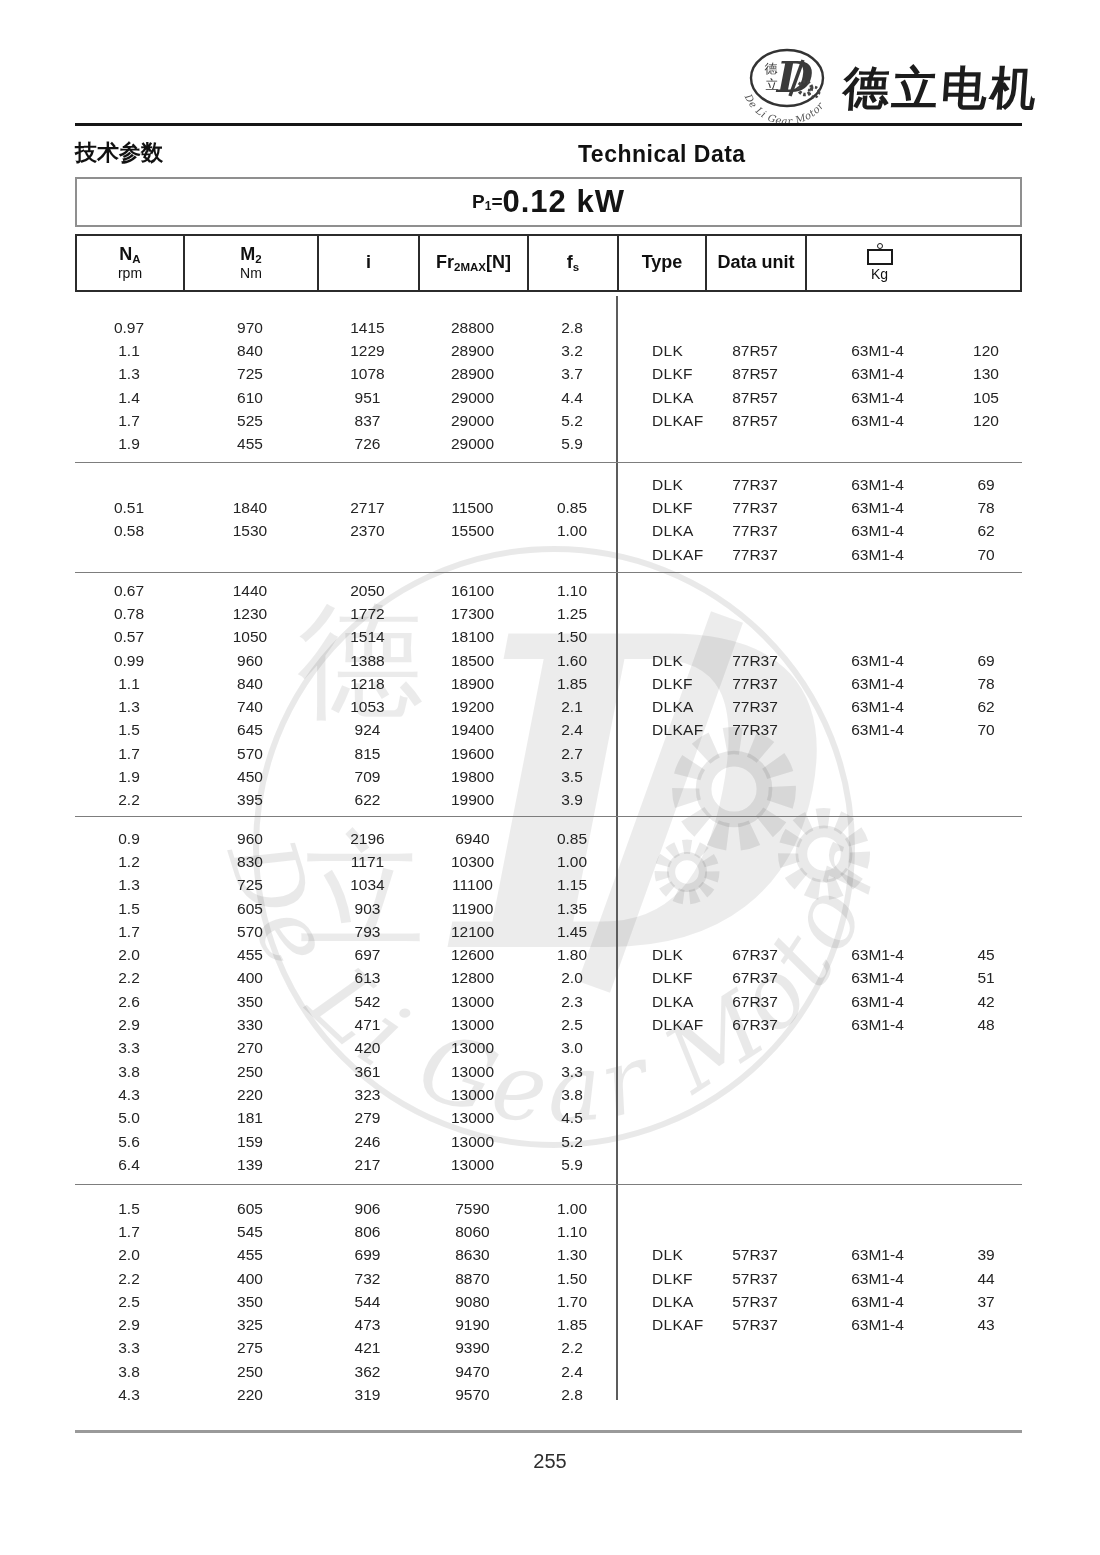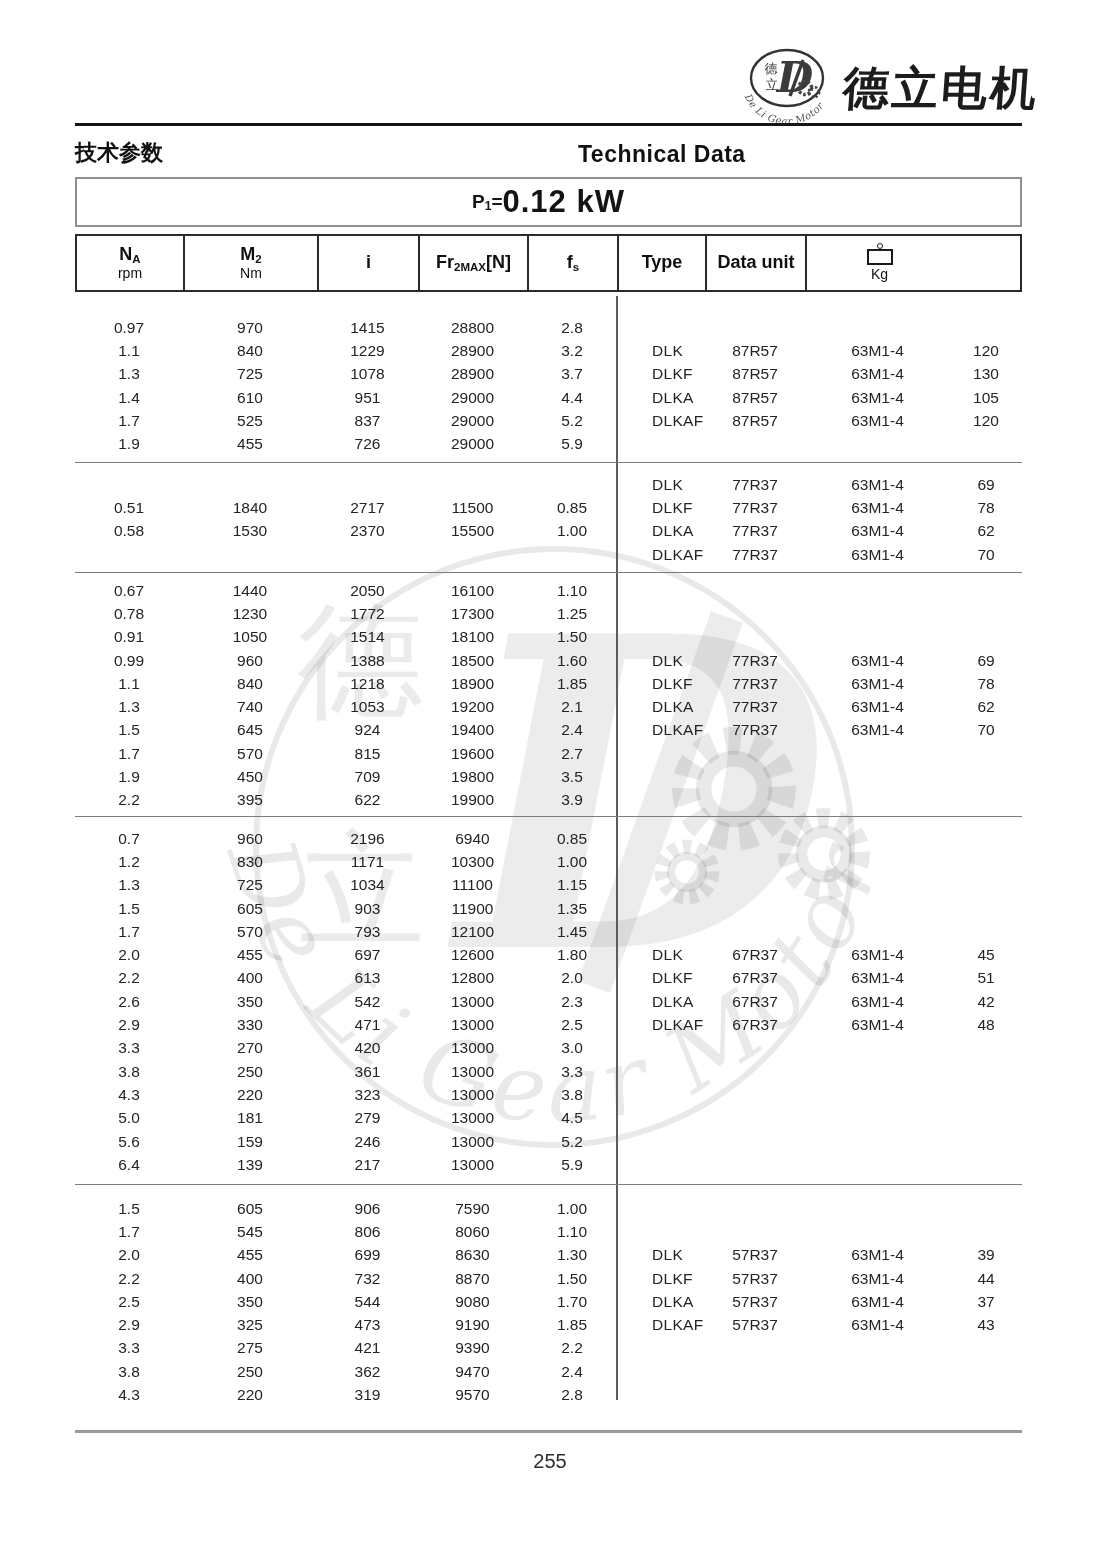--- a/index.html
+++ b/index.html
@@ -249,21 +249,21 @@
       <div class="cell" style="grid-area: 1 / 1;">0.67</div>
       <div class="cell" style="grid-area: 1 / 2;">1440</div>
       <div class="cell" style="grid-area: 1 / 3;">2050</div>
       <div class="cell" style="grid-area: 1 / 4;">16100</div>
       <div class="cell" style="grid-area: 1 / 5;">1.10</div>
       <div class="cell" style="grid-area: 2 / 1;">0.78</div>
       <div class="cell" style="grid-area: 2 / 2;">1230</div>
       <div class="cell" style="grid-area: 2 / 3;">1772</div>
       <div class="cell" style="grid-area: 2 / 4;">17300</div>
       <div class="cell" style="grid-area: 2 / 5;">1.25</div>
-      <div class="cell" style="grid-area: 3 / 1;">0.91</div>
+      <div class="cell" style="grid-area: 3 / 1;">0.57</div>
       <div class="cell" style="grid-area: 3 / 2;">1050</div>
       <div class="cell" style="grid-area: 3 / 3;">1514</div>
       <div class="cell" style="grid-area: 3 / 4;">18100</div>
       <div class="cell" style="grid-area: 3 / 5;">1.50</div>
       <div class="cell" style="grid-area: 4 / 1;">0.99</div>
       <div class="cell" style="grid-area: 4 / 2;">960</div>
       <div class="cell" style="grid-area: 4 / 3;">1388</div>
       <div class="cell" style="grid-area: 4 / 4;">18500</div>
       <div class="cell" style="grid-area: 4 / 5;">1.60</div>
       <div class="cell" style="grid-area: 5 / 1;">1.1</div>
@@ -307,21 +307,21 @@
       <div class="cell col-type" style="grid-area: 6 / 6;">DLKA</div>
       <div class="cell" style="grid-area: 6 / 7;">77R37</div>
       <div class="cell" style="grid-area: 6 / 8;">63M1-4</div>
       <div class="cell" style="grid-area: 6 / 9;">62</div>
       <div class="cell col-type" style="grid-area: 7 / 6;">DLKAF</div>
       <div class="cell" style="grid-area: 7 / 7;">77R37</div>
       <div class="cell" style="grid-area: 7 / 8;">63M1-4</div>
       <div class="cell" style="grid-area: 7 / 9;">70</div>
     </div>
     <div class="block sep" style="height: 368px; padding-top: 10px;">
-      <div class="cell" style="grid-area: 1 / 1;">0.7</div>
+      <div class="cell" style="grid-area: 1 / 1;">0.9</div>
       <div class="cell" style="grid-area: 1 / 2;">960</div>
       <div class="cell" style="grid-area: 1 / 3;">2196</div>
       <div class="cell" style="grid-area: 1 / 4;">6940</div>
       <div class="cell" style="grid-area: 1 / 5;">0.85</div>
       <div class="cell" style="grid-area: 2 / 1;">1.2</div>
       <div class="cell" style="grid-area: 2 / 2;">830</div>
       <div class="cell" style="grid-area: 2 / 3;">1171</div>
       <div class="cell" style="grid-area: 2 / 4;">10300</div>
       <div class="cell" style="grid-area: 2 / 5;">1.00</div>
       <div class="cell" style="grid-area: 3 / 1;">1.3</div>

